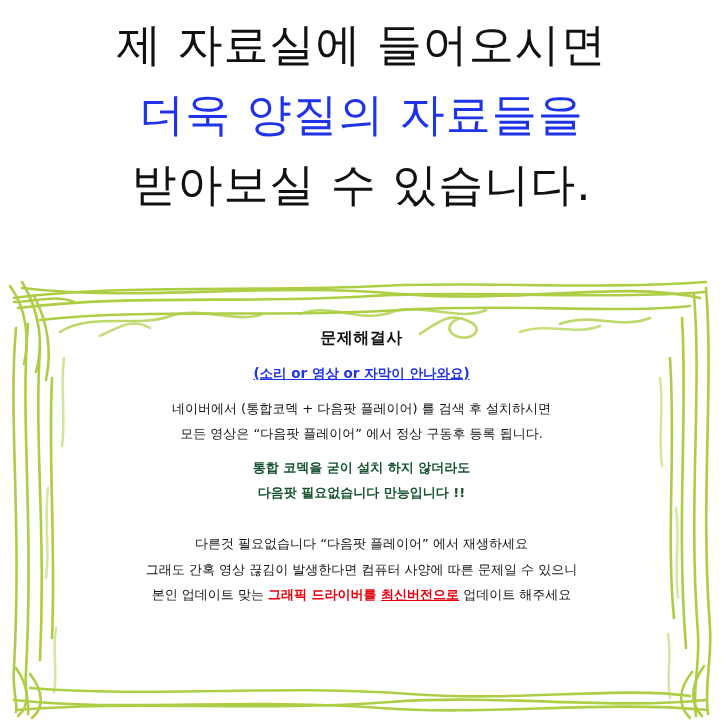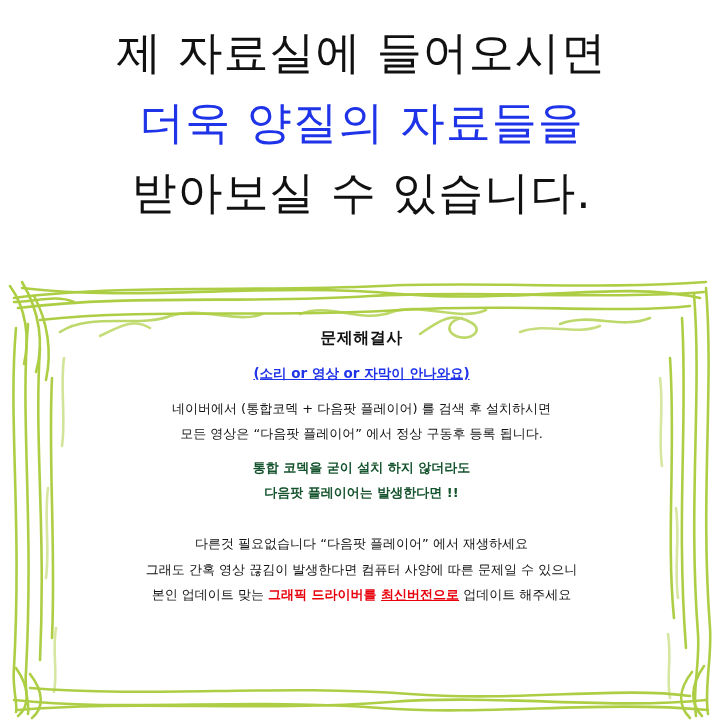--- a/index.html
+++ b/index.html
@@ -10,21 +10,21 @@
     width: 723px;
     height: 720px;
     background: #ffffff;
     font-family: "DejaVu Sans", "Liberation Sans", sans-serif;
     overflow: hidden;
     position: relative;
   }
 
   
   #headline {
-    padding-top: 18px;
+    padding-top: 10px;
     text-align: center;
   }
   .head-line {
     font-family: "DejaVu Sans", "Liberation Sans", sans-serif;
     font-size: 45px;
     line-height: 1.55;
     font-weight: 400;
     letter-spacing: 1px;
     white-space: nowrap;
   }
@@ -150,21 +150,21 @@
     <div class="sec-head">
       <span class="und">(소리 or 영상 or 자막이 안나와요)</span>
     </div>
 
     <div class="line">네이버에서 (통합코덱 + 다음팟 플레이어) 를 검색 후 설치하시면</div>
     <div class="line">모든 영상은 “다음팟 플레이어” 에서 정상 구동후 등록 됩니다.</div>
 
     <div class="gap-sm"></div>
 
     <div class="line red">통합 코덱을 굳이 설치 하지 않더라도</div>
-    <div class="line red">다음팟 플레이어는 발생한다면 !!</div>
+    <div class="line red">다음팟 필요없습니다 만능입니다 !!</div>
 
     <div class="gap"></div>
 
 
     <div class="line">다른것 필요없습니다  “다음팟 플레이어” 에서 재생하세요</div>
     <div class="line">그래도 간혹 영상 끊김이 발생한다면 컴퓨터 사양에 따른 문제일 수 있으니</div>
 
     <div class="line">
       <span>본인 업데이트 맞는 </span><span class="red-in">그래픽 드라이버를 </span><span class="red-in" style="text-decoration:underline">최신버전으로</span><span> 업데이트 해주세요</span>
     </div>

